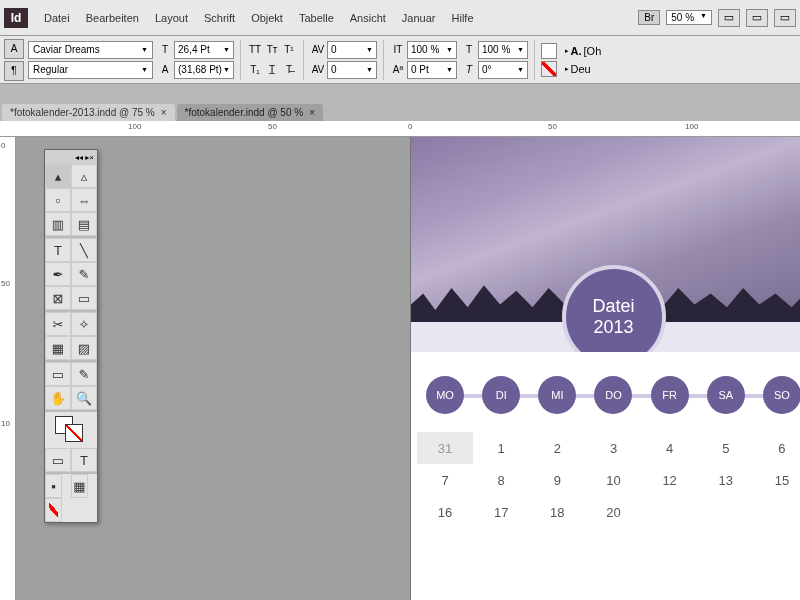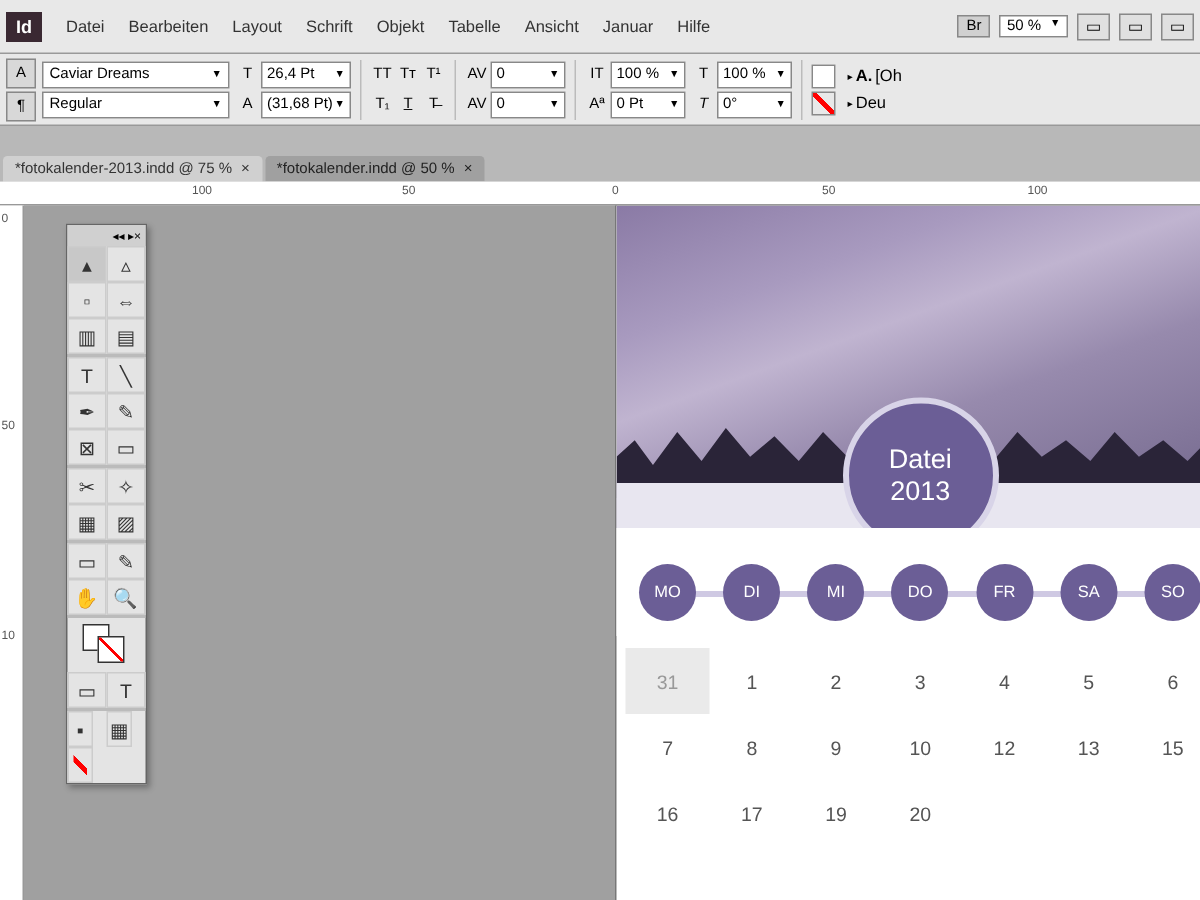--- a/index.html
+++ b/index.html
@@ -53,21 +53,21 @@
 .trees { position: absolute; bottom: 20px; left: 0; right: 0; height: 55px; background: #2a2438; clip-path: polygon(0 100%, 0 50%, 3% 30%, 6% 60%, 10% 20%, 14% 55%, 18% 15%, 22% 50%, 26% 25%, 30% 55%, 34% 20%, 38% 50%, 42% 30%, 46% 55%, 50% 20%, 54% 50%, 58% 25%, 62% 55%, 66% 20%, 70% 50%, 74% 30%, 78% 55%, 82% 20%, 86% 50%, 90% 30%, 94% 55%, 98% 25%, 100% 50%, 100% 100%); }
 .snow { position: absolute; bottom: 0; left: 0; right: 0; height: 30px; background: #e8e6f0; }
 .month-circle { position: absolute; left: 50%; top: 128px; transform: translateX(-50%); width: 104px; height: 104px; border-radius: 50%; background: #6b5e96; border: 4px solid #d8d4e8; display: flex; flex-direction: column; align-items: center; justify-content: center; color: #fff; font-size: 18px; font-weight: 300; }
 .month-circle .yr { font-size: 18px; }
 
 .day-header { display: flex; justify-content: space-around; padding: 24px 6px 10px; background: #fff; position: relative; }
 .day-header::before { content:""; position:absolute; left:20px; right:20px; top: 42px; height: 4px; background: #cfc9e3; z-index:0; }
 .day-circle { width: 38px; height: 38px; border-radius: 50%; background: #6b5e96; color: #fff; display: flex; align-items: center; justify-content: center; font-size: 11px; z-index:1; position:relative; }
 
 .cal-grid { display: grid; grid-template-columns: repeat(7, 1fr); padding: 8px 6px; gap: 0; }
-.cal-cell { height: 44px; display: flex; align-items: center; justify-content: center; font-size: 13px; color: #555; font-weight: 300; }
+.cal-cell { height: 32px; display: flex; align-items: center; justify-content: center; font-size: 13px; color: #555; font-weight: 300; }
 .cal-cell.prev { background: #eaeaea; color: #999; }
 </style>
 </head>
 <body>
 
 <div class="menubar">
   <div class="id-logo">Id</div>
   <div class="menu-item">Datei</div>
   <div class="menu-item">Bearbeiten</div>
   <div class="menu-item">Layout</div>
@@ -301,19 +301,19 @@
         <div class="cal-cell">6</div>
         <div class="cal-cell">7</div>
         <div class="cal-cell">8</div>
         <div class="cal-cell">9</div>
         <div class="cal-cell">10</div>
         <div class="cal-cell">12</div>
         <div class="cal-cell">13</div>
         <div class="cal-cell">15</div>
         <div class="cal-cell">16</div>
         <div class="cal-cell">17</div>
-        <div class="cal-cell">19</div>
+        <div class="cal-cell">18</div>
         <div class="cal-cell">20</div>
       </div>
     </div>
 
   </div>
 </div>
 
 </body></html>

